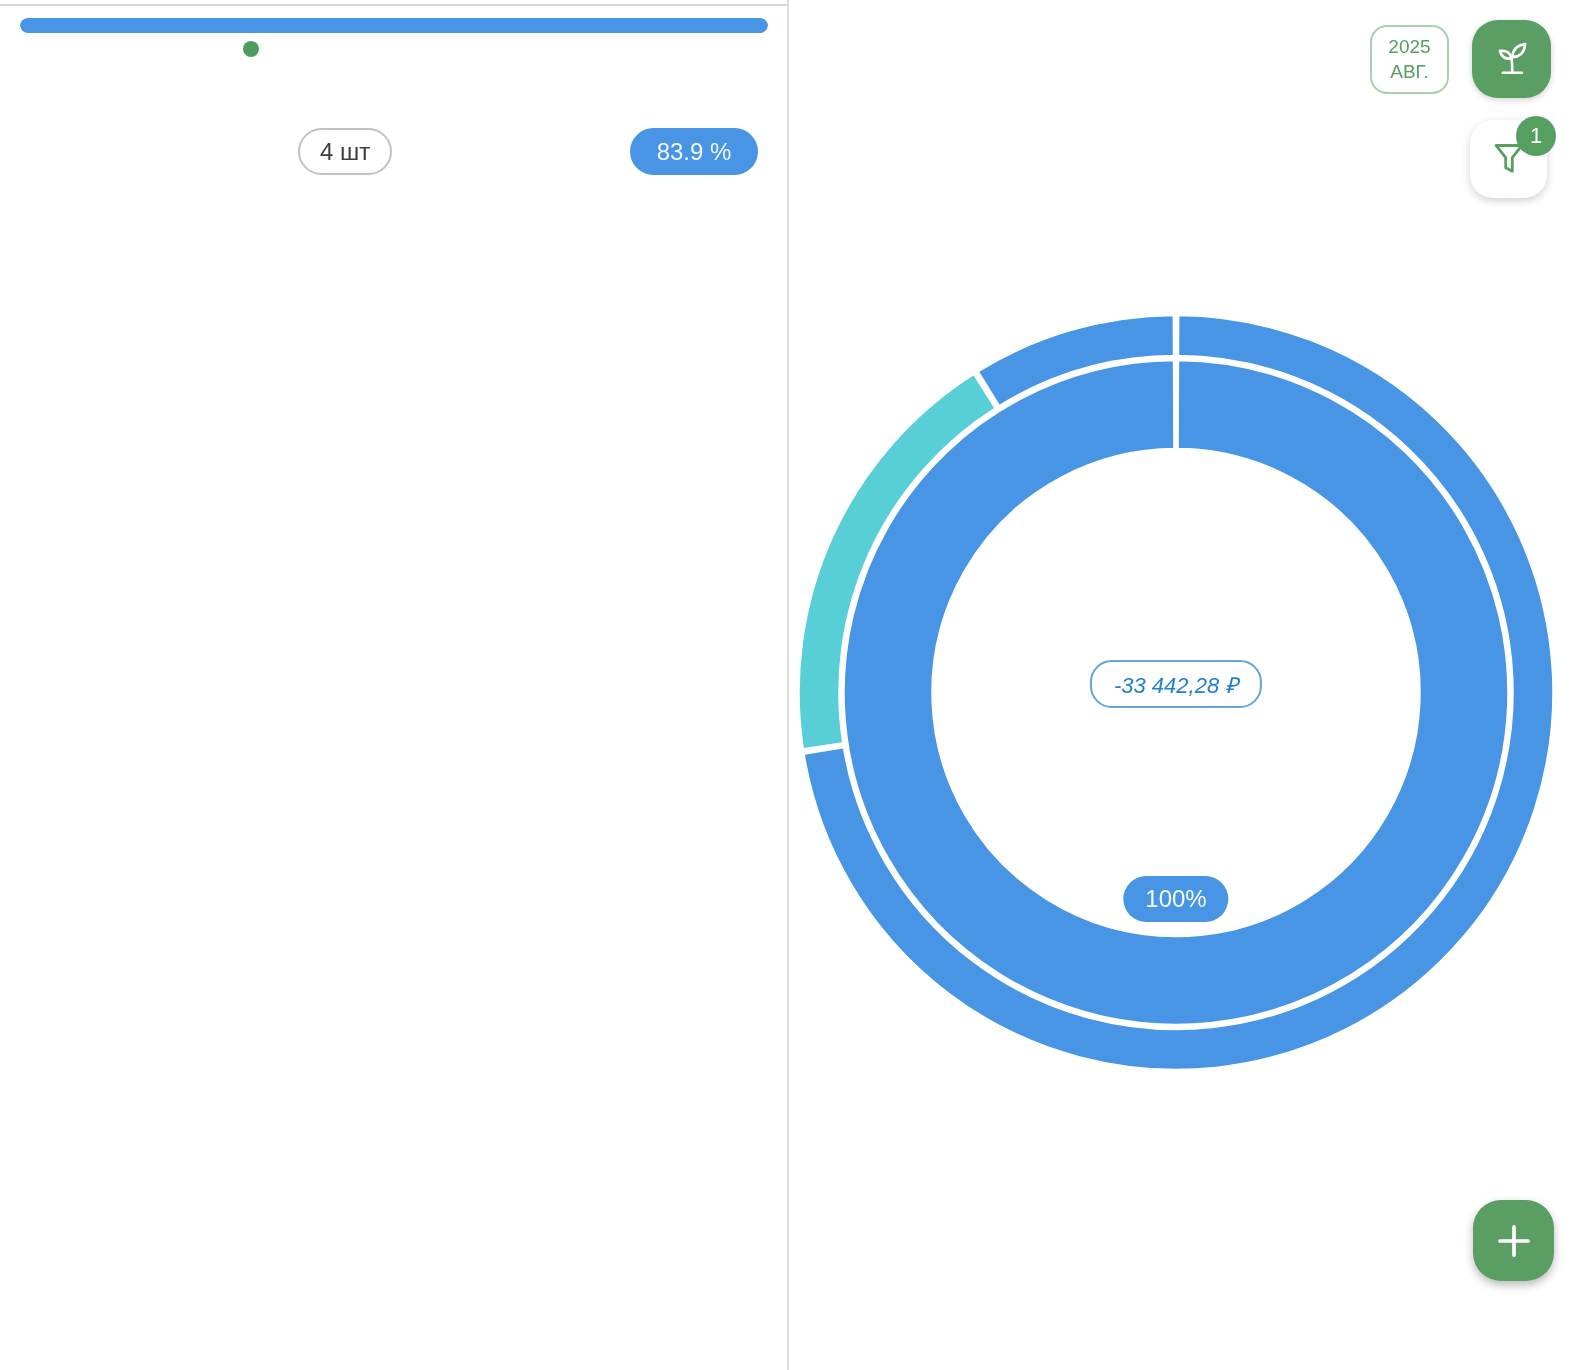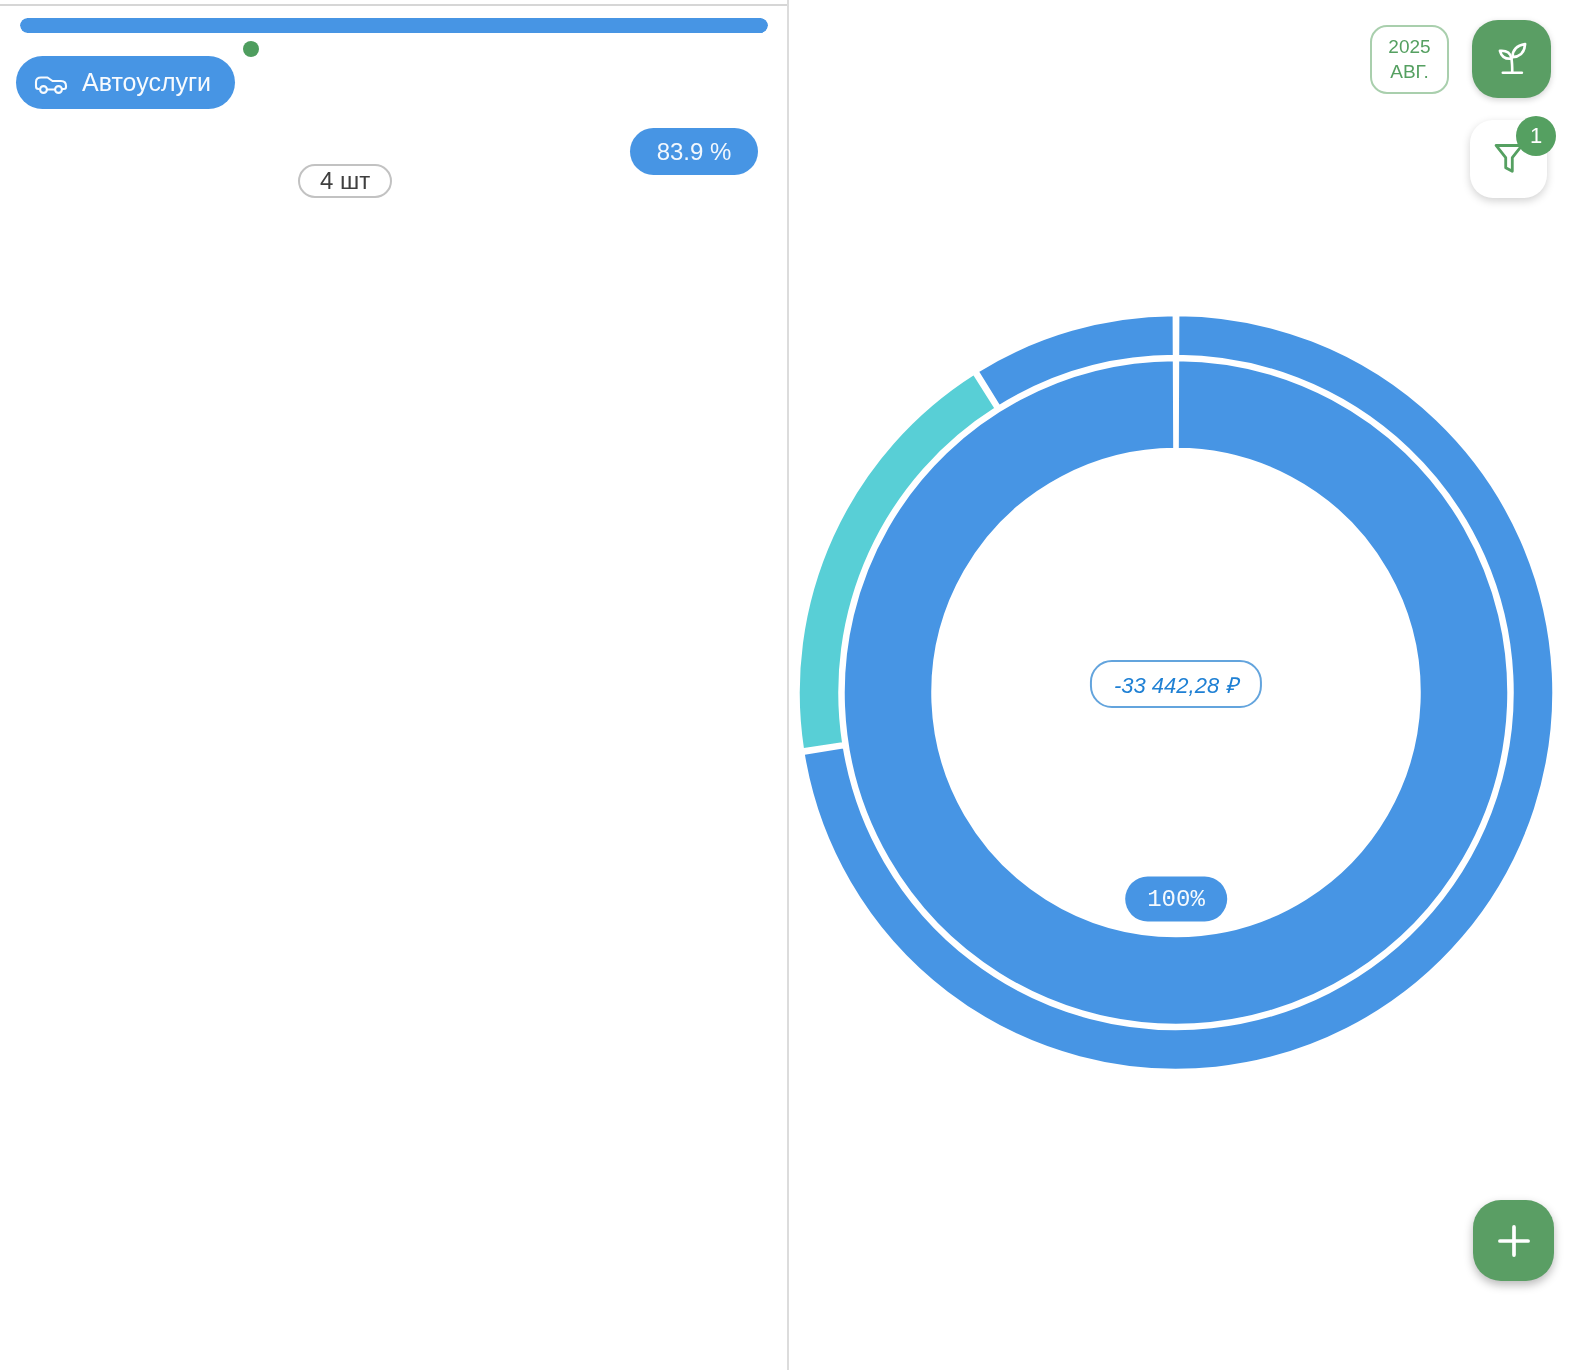--- a/index.html
+++ b/index.html
@@ -13,36 +13,36 @@
   .v-divider { position:absolute; left:787px; top:0; width:2px; height:1370px; background:#dcdcdc; }
 
   .progress-track { position:absolute; left:20px; top:18px; width:748px; height:15px; border-radius:8px; overflow:hidden; }
   .progress-fill { height:100%; border-radius:8px; background:#4795e4; }
 
   .category-chip { position:absolute; left:16px; top:56px; height:53px; padding:0 24px 0 16px;
     display:flex; align-items:center; gap:12px; background:#4795e4; border:none; border-radius:27px;
     color:rgba(255,255,255,0.96); font-size:25px; font-family:inherit; cursor:pointer; }
   .category-dot { position:absolute; left:243px; top:41px; width:16px; height:16px; border-radius:50%; background:#4e9d5e; }
 
-  .count-chip { position:absolute; left:298px; top:128px; min-width:85px; height:34px; padding:0 20px;
+  .count-chip { position:absolute; left:298px; top:128px; min-width:85px; height:47px; padding:0 20px;
     display:flex; align-items:center; justify-content:center; background:#fff; border:2px solid #c2c2c2;
-    border-radius:24px; font-size:24px; color:#3f3f3f;margin-top:36px; }
+    border-radius:24px; font-size:24px; color:#3f3f3f; }
   .percent-chip { position:absolute; left:630px; top:128px; min-width:128px; height:47px; padding:0 20px;
     display:flex; align-items:center; justify-content:center; background:#4795e4; border-radius:24px;
     font-size:24px; color:rgba(255,255,255,0.93); }
 
   
   .right-panel { position:absolute; left:789px; top:0; width:783px; height:1370px; background:#fff; }
   .donut-svg { position:absolute; left:0; top:0; width:783px; height:1370px; }
 
   .center-pill { position:absolute; left:387px; top:684px; transform:translate(-50%,-50%);
     padding:7px 22px; background:#fff; border:2px solid #63a4dd; border-radius:22px;
     font-size:22px; color:#1f80d4; white-space:nowrap;font-style:italic; }
   .share-pill { position:absolute; left:387px; top:899px; transform:translate(-50%,-50%);
-    padding:9px 22px; background:#4795e4; border-radius:24px; font-size:24px; color:rgba(255,255,255,0.95);font-family:Liberation Mono, monospace; }
+    padding:9px 22px; background:#4795e4; border-radius:24px; font-size:24px; color:rgba(255,255,255,0.95); }
 
   .period-btn { position:absolute; left:581px; top:25px; width:79px; height:69px; background:#fff;
     border:2px solid #a9cfad; border-radius:17px; color:#55a061; font-size:19px; line-height:1.3;
     display:flex; flex-direction:column; align-items:center; justify-content:center; font-family:inherit; cursor:pointer; }
   .sprout-btn { position:absolute; left:683px; top:20px; width:79px; height:78px; background:#5a9e64;
     border:none; border-radius:26px; display:flex; align-items:center; justify-content:center;
     box-shadow:0 2px 6px rgba(0,0,0,0.18); cursor:pointer; }
   .filter-btn { position:absolute; left:681px; top:120px; width:77px; height:78px; background:#fff;
     border:none; border-radius:23px; display:flex; align-items:center; justify-content:center;
     box-shadow:0 3px 9px rgba(0,0,0,0.18); cursor:pointer; }
@@ -58,31 +58,20 @@
 
 <div class="app">
 
   <div class="left-panel">
     <div class="top-hairline"></div>
 
     <div class="progress-track">
       <div class="progress-fill" style="width: 100%;"></div>
     </div>
 
-    <button class="category-chip">
-      <svg width="38" height="28" viewBox="0 0 38 28">
-        <g fill="none" stroke="rgba(255,255,255,0.96)" stroke-width="2.1" stroke-linecap="round" stroke-linejoin="round">
-          <path d="M6.5 20 C5 20 4 19 4 17.5 V13 C4 10 6 8.5 9 8.5 H15.5 L20.5 12 H29 C32.5 12 34 14.2 34 17 V18 C34 19.3 33.3 20 32 20 H30.3"></path>
-          <circle cx="11.5" cy="20.5" r="3.4"></circle>
-          <circle cx="26.5" cy="20.5" r="3.4"></circle>
-          <path d="M15.2 20.5 H22.8"></path>
-        </g>
-      </svg>
-      <span>Автоуслуги</span>
-    </button>
     <div class="category-dot"></div>
 
     <div class="count-chip">
       <span>4 шт</span>
     </div>
     <div class="percent-chip">
       <span>83.9 %</span>
     </div>
   </div>
 

